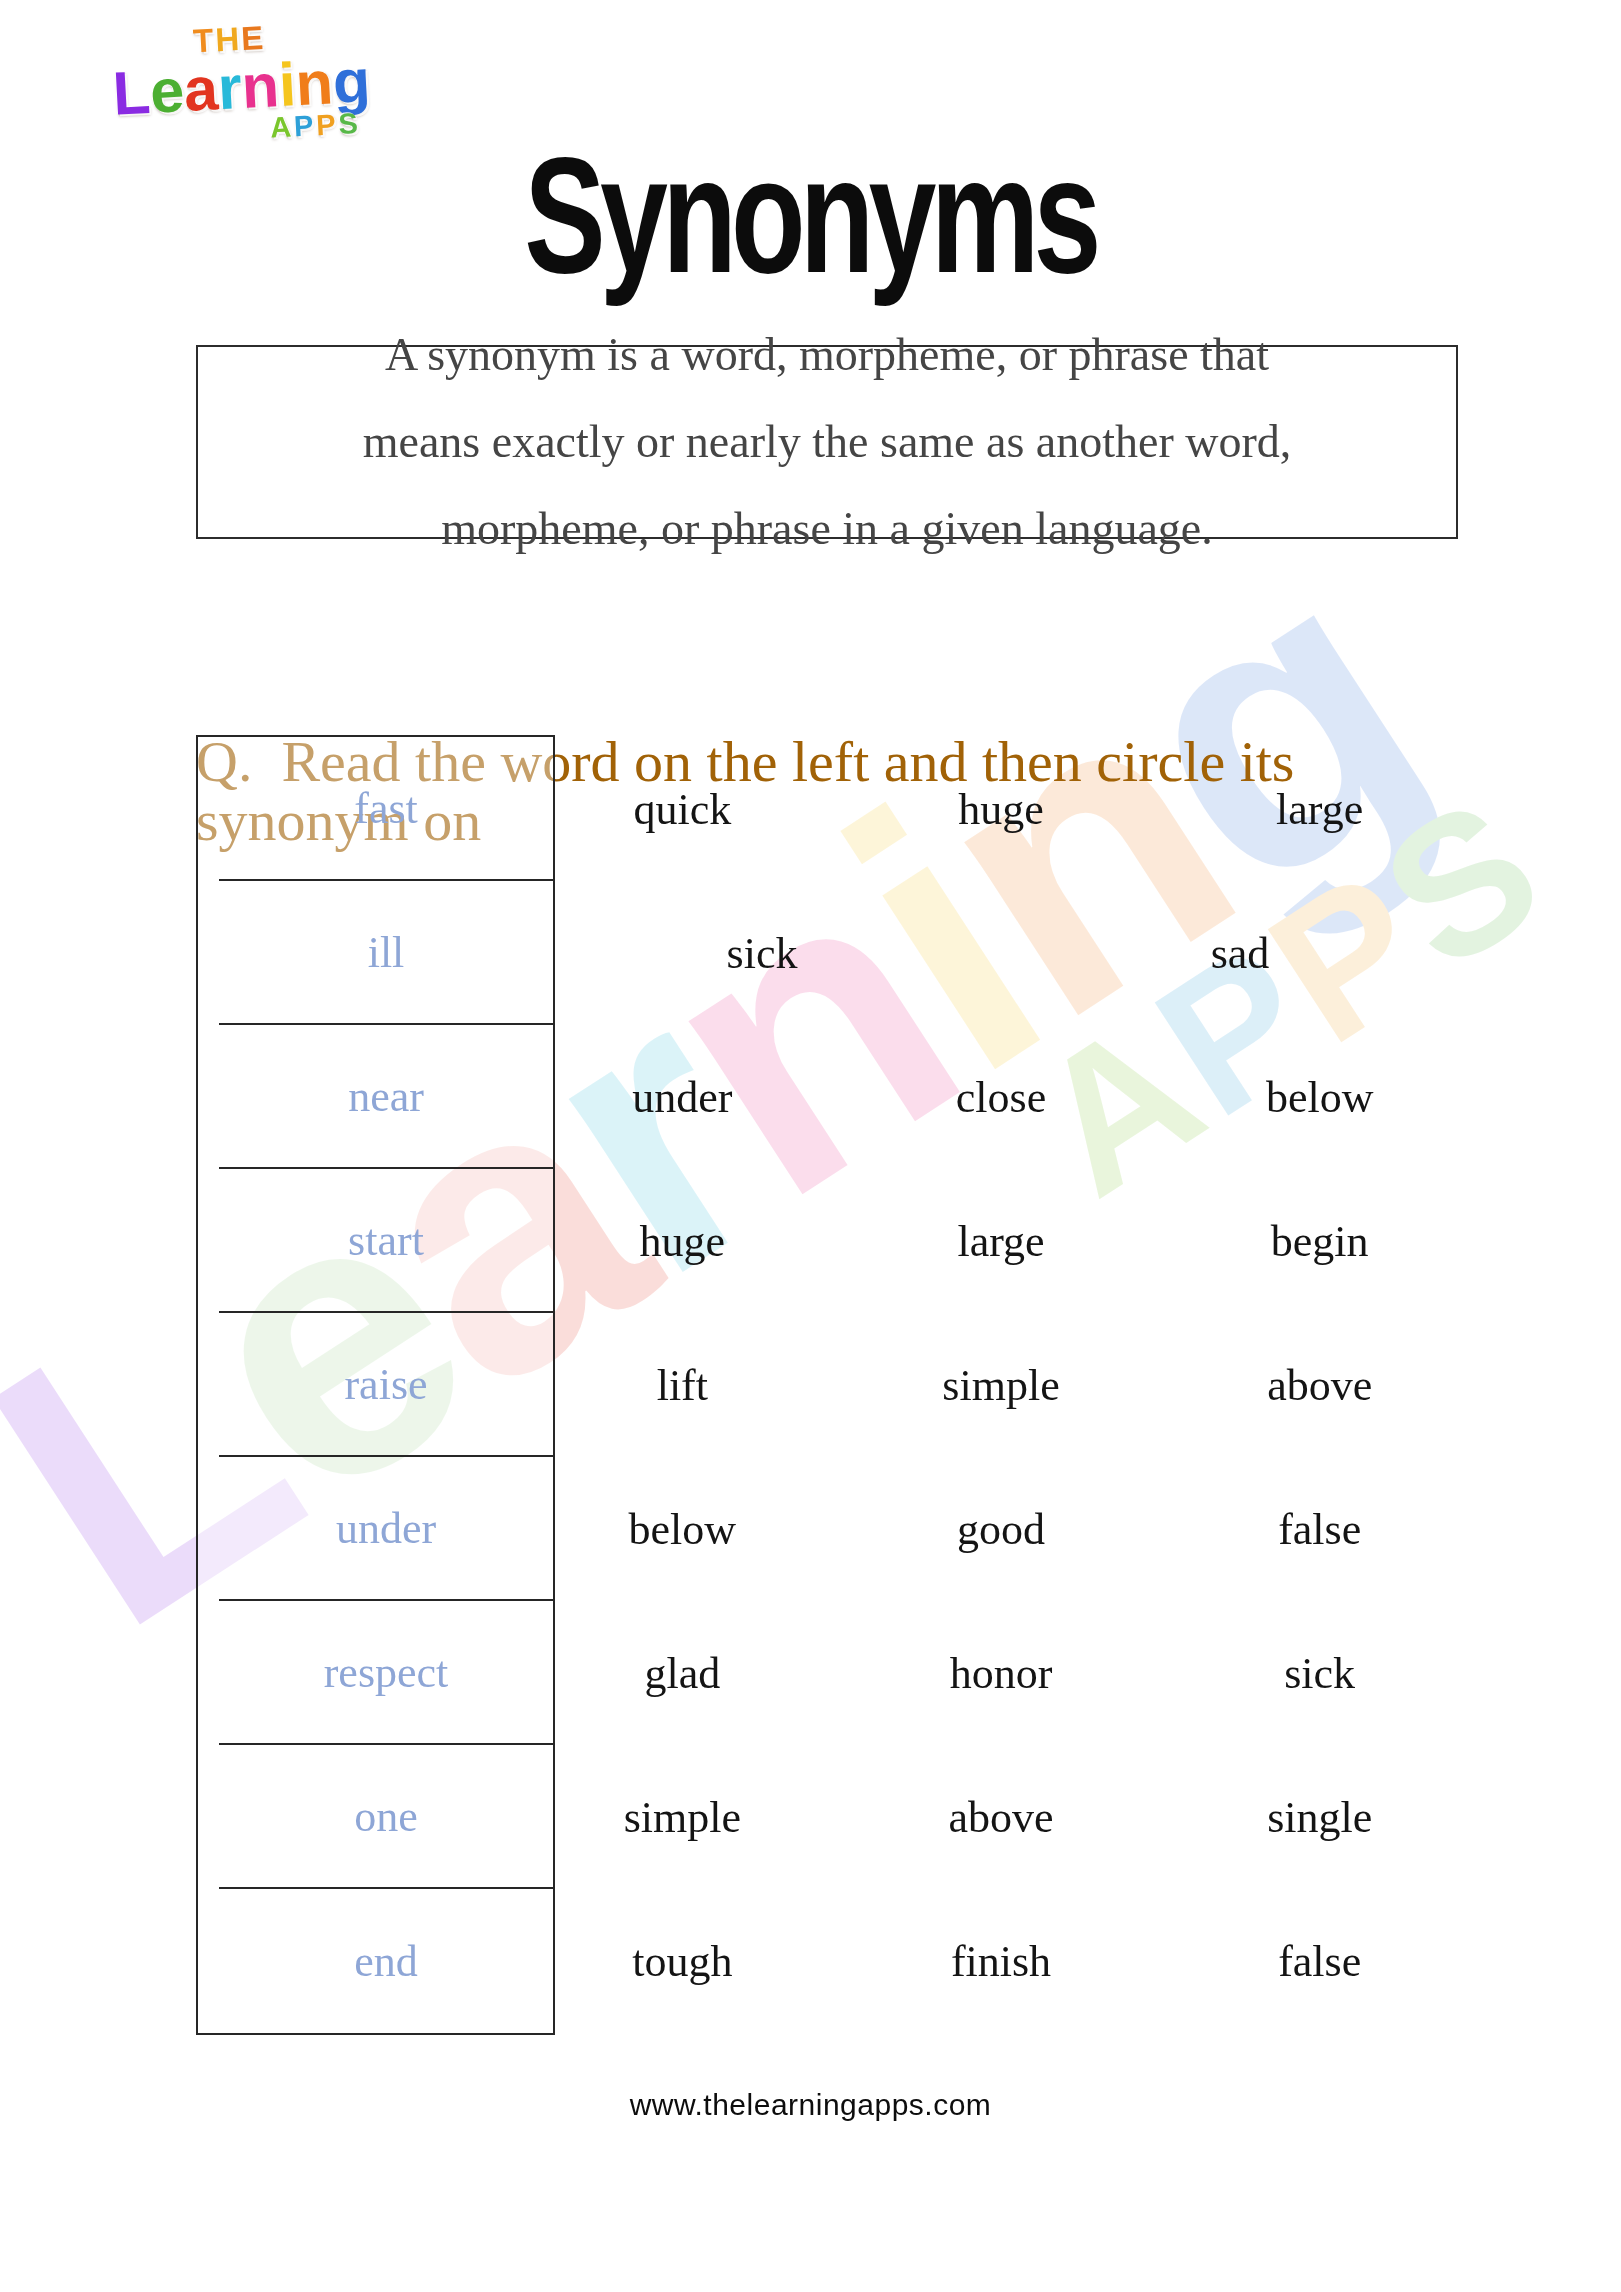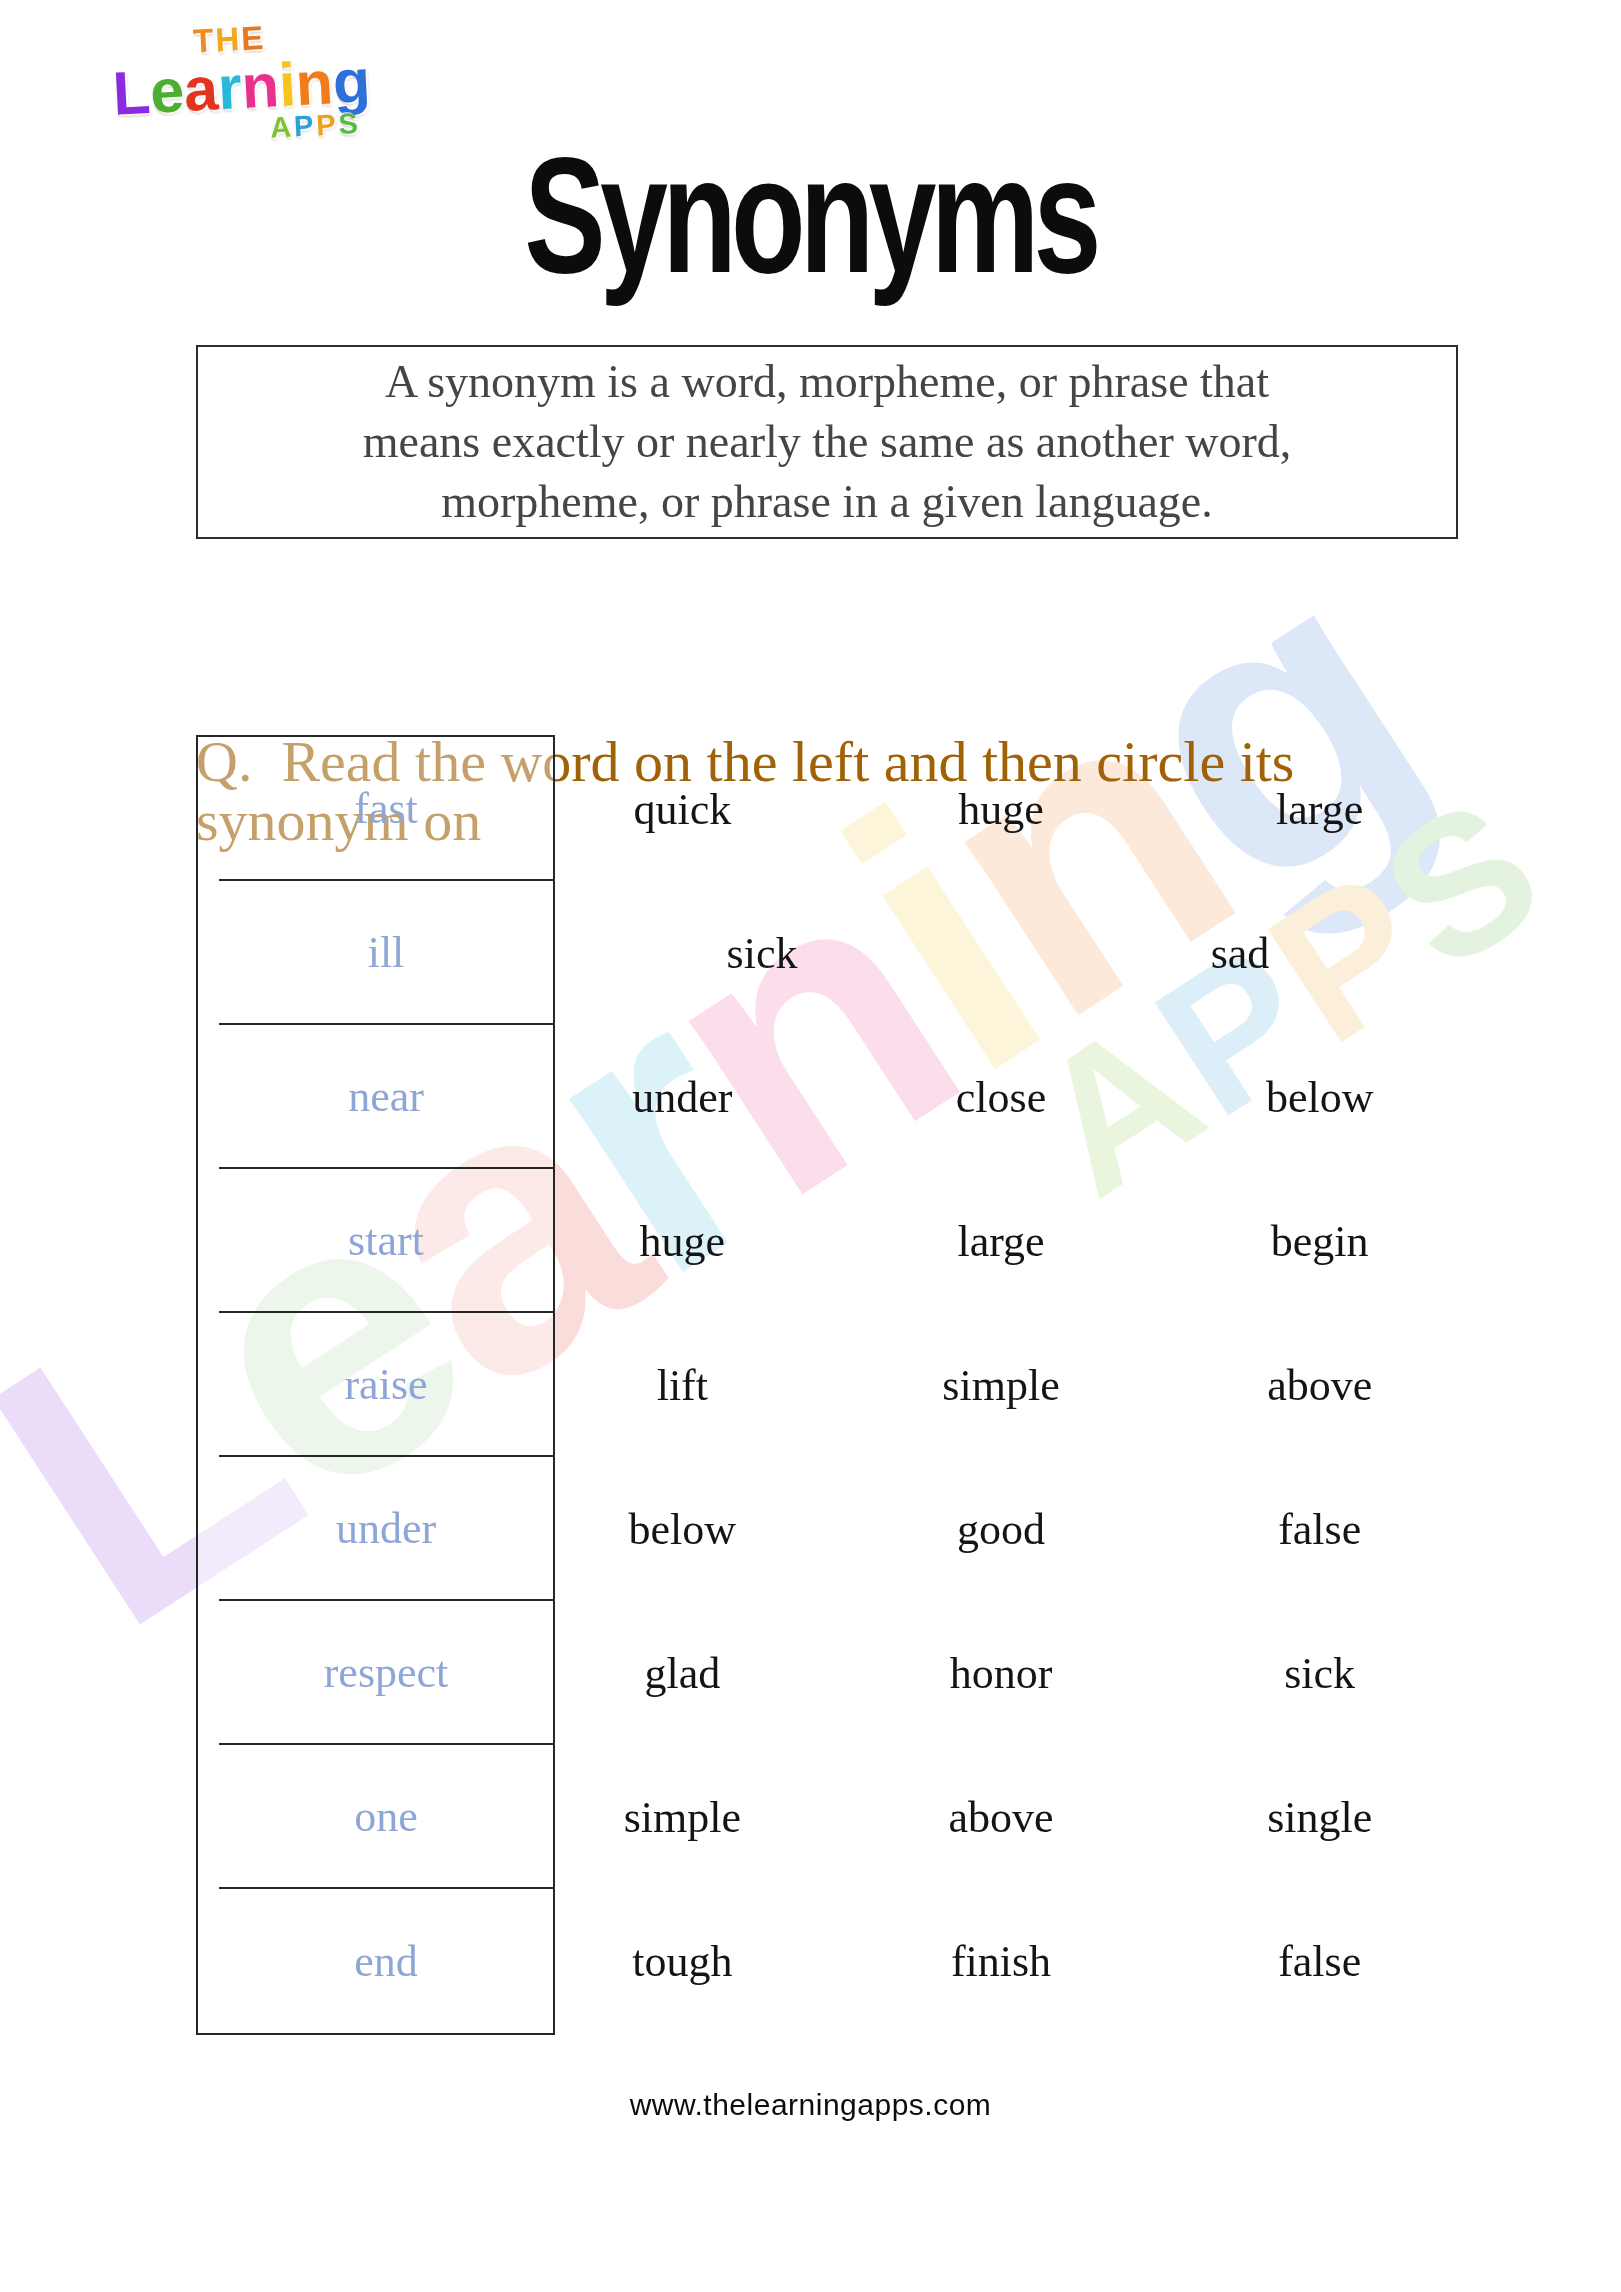--- a/index.html
+++ b/index.html
@@ -59,20 +59,21 @@
   .def-box{
     position:absolute;left:196px;top:345px;width:1262px;height:194px;
     box-sizing:border-box;
     border:2px solid #2c2c2c;
     background:rgba(255,255,255,.65);
     display:flex;flex-direction:column;justify-content:center;
     text-align:center;
     font-size:46px;color:#454545;
     line-height:60px;
     z-index:2;
+    gap:27px;
   }
 
   
   .question{
     position:absolute;left:196px;top:614px;width:1284px;
     font-size:58px;color:#a16207;
     line-height:59px;
     white-space:pre-wrap;
     z-index:2;
   }

